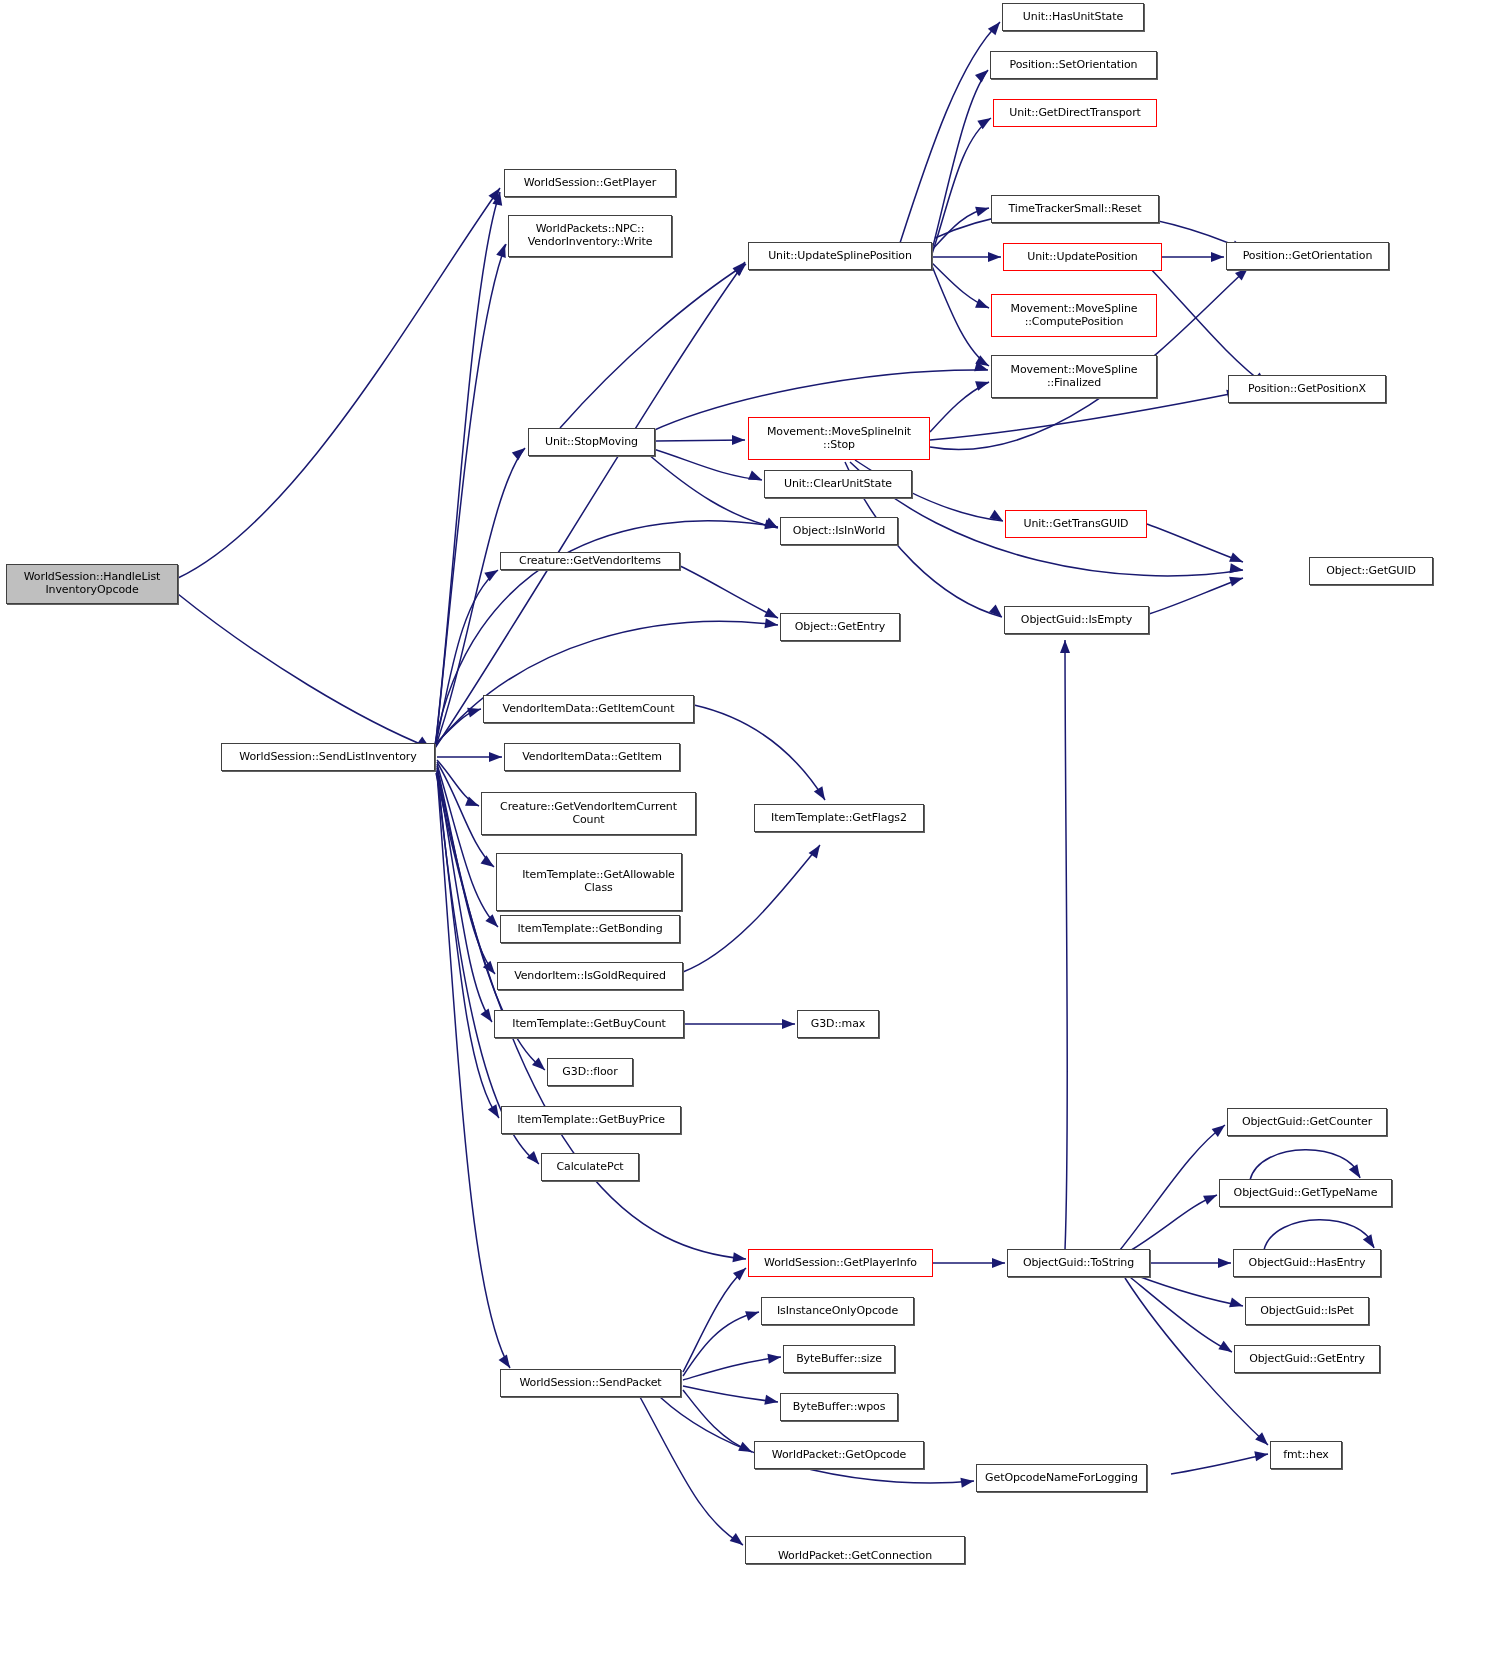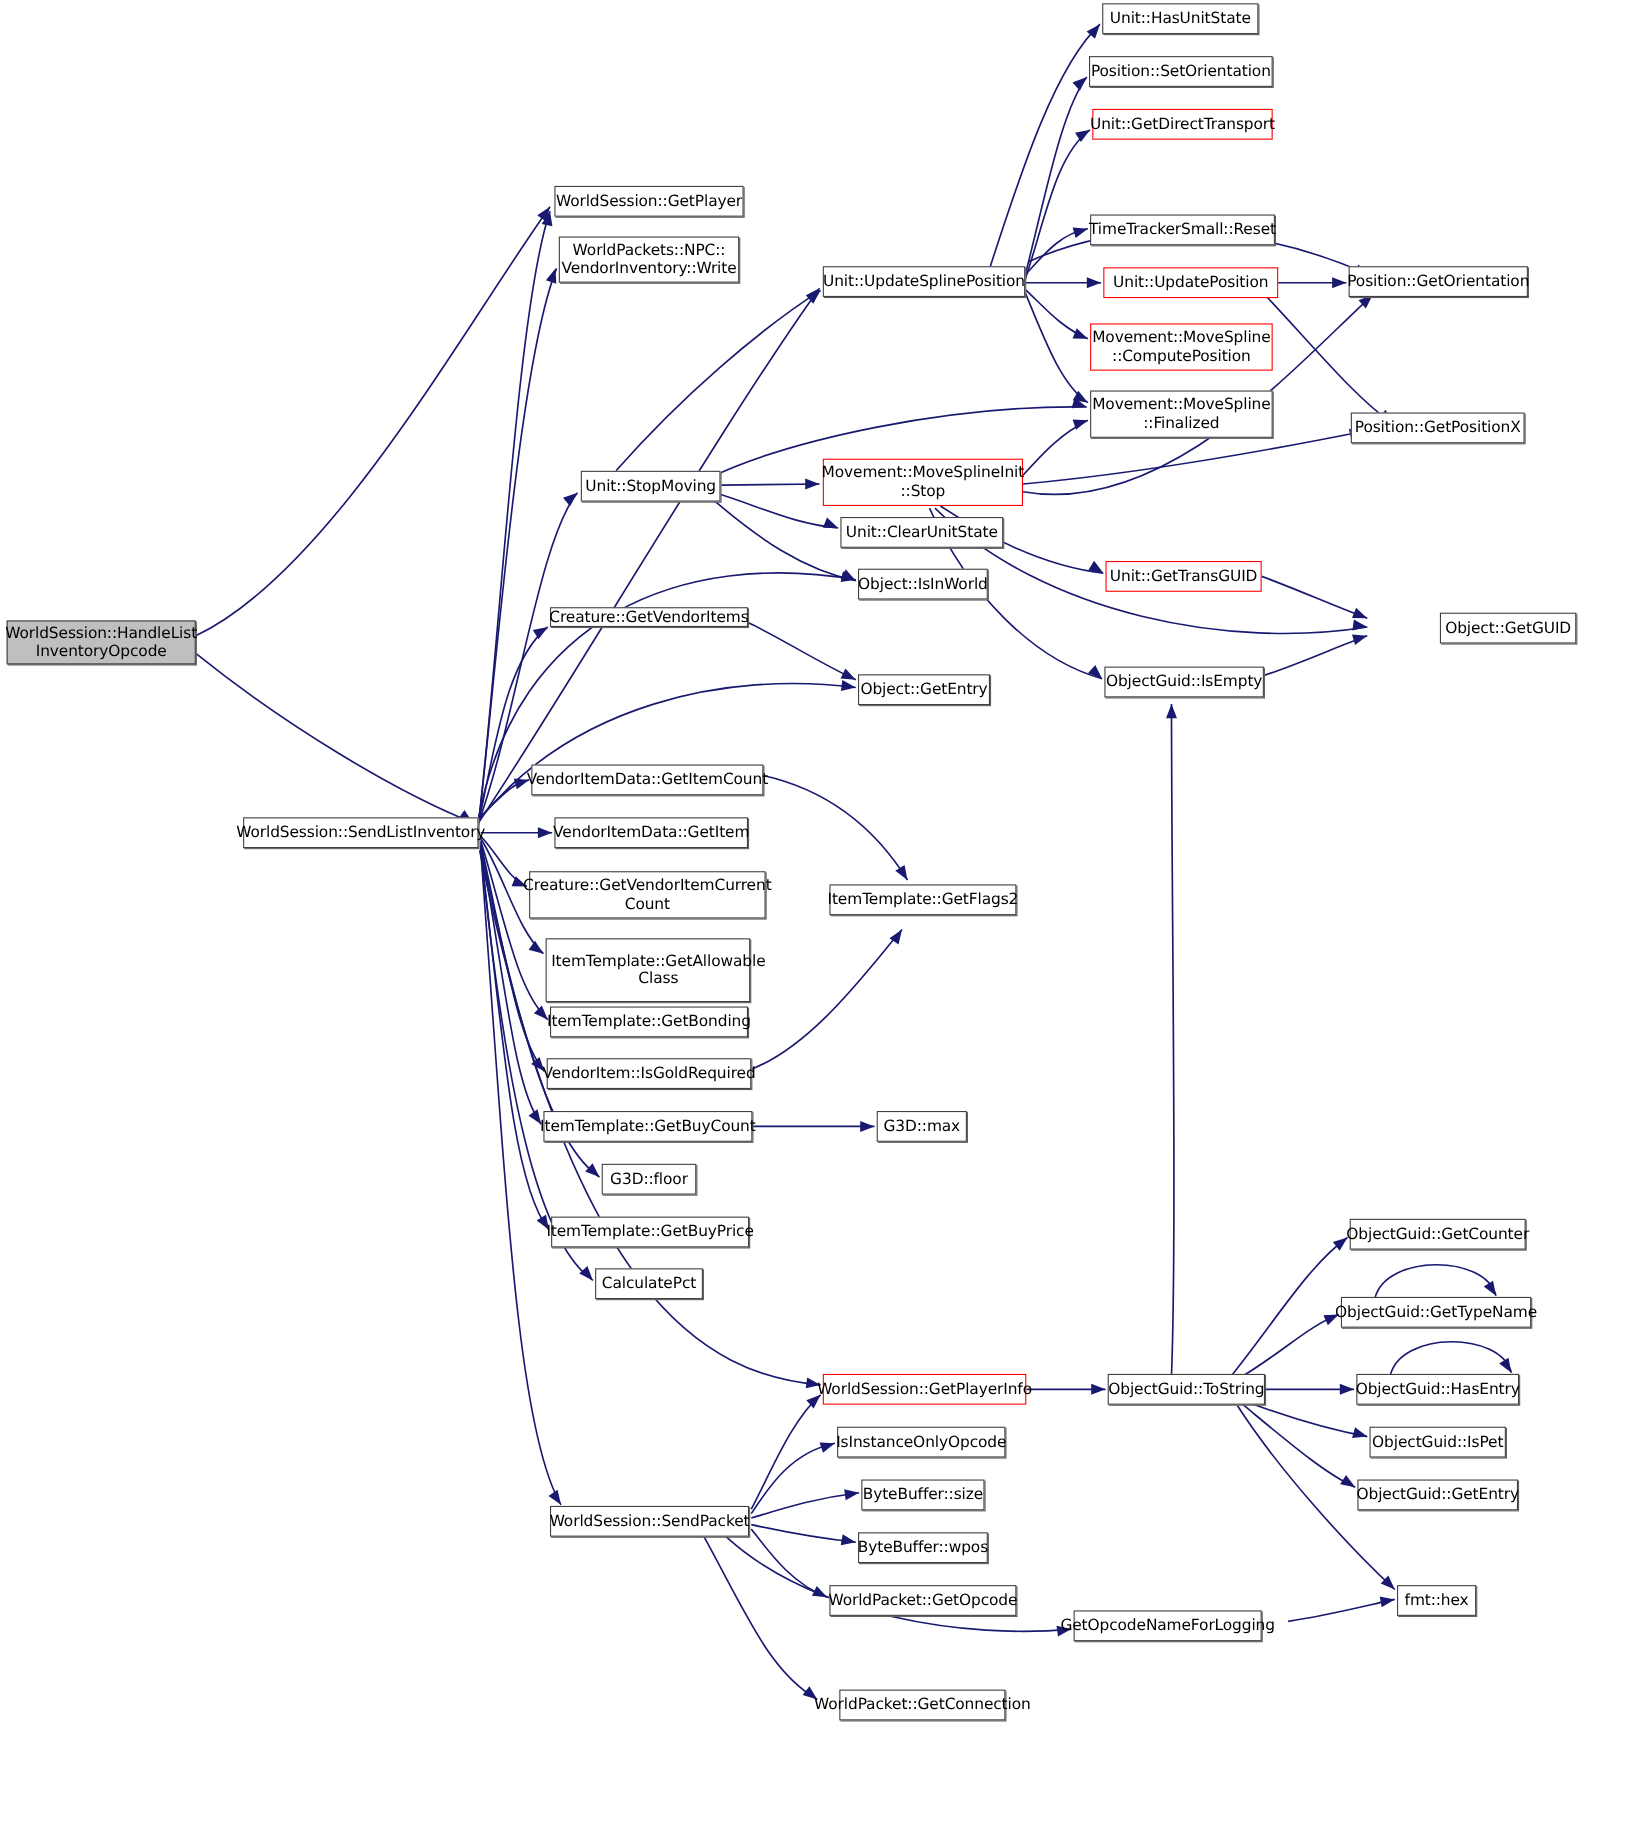--- a/index.html
+++ b/index.html
@@ -10,21 +10,21 @@
     font-family:"DejaVu Sans","Liberation Sans",sans-serif;
     overflow:hidden;
   }
   svg#edges{position:absolute;left:0;top:0;width:1485px;height:1663px;pointer-events:none;}
   .node{
     position:absolute;
     box-sizing:border-box;
     border:1px solid #404040;
     background:#ffffff;
     color:#000000;
-    font-size:14px;
+    font-size:11px;
     line-height:1.15;
     display:flex;
     align-items:center;
     justify-content:center;
     text-align:center;
     white-space:pre-line;
     letter-spacing:-0.1px;
     box-shadow:1px 1px 0 0 #606060;
   }
   .node.red{border:1.6px solid #ff0000;box-shadow:none;}
@@ -219,15 +219,15 @@
       <div class="node" style="left: 1233px; top: 1249px; width: 148px; height: 28px;"><span>ObjectGuid::HasEntry</span></div>
       <div class="node" style="left: 1245px; top: 1297px; width: 124px; height: 28px;"><span>ObjectGuid::IsPet</span></div>
       <div class="node" style="left: 1234px; top: 1345px; width: 146px; height: 28px;"><span>ObjectGuid::GetEntry</span></div>
       <div class="node" style="left: 761px; top: 1297px; width: 153px; height: 28px;"><span>IsInstanceOnlyOpcode</span></div>
       <div class="node" style="left: 783px; top: 1345px; width: 112px; height: 28px;"><span>ByteBuffer::size</span></div>
       <div class="node" style="left: 780px; top: 1393px; width: 118px; height: 28px;"><span>ByteBuffer::wpos</span></div>
       <div class="node" style="left: 500px; top: 1369px; width: 181px; height: 28px;"><span>WorldSession::SendPacket</span></div>
       <div class="node" style="left: 754px; top: 1441px; width: 170px; height: 28px;"><span>WorldPacket::GetOpcode</span></div>
       <div class="node" style="left: 976px; top: 1464px; width: 171px; height: 28px;"><span>GetOpcodeNameForLogging</span></div>
       <div class="node" style="left: 1270px; top: 1441px; width: 72px; height: 28px;"><span>fmt::hex</span></div>
-      <div class="node" style="left: 763px; top: 1536px; width: 151px; height: 28px;"><span>WorldPacket::GetConnection</span></div>
+      <div class="node" style="left: 745px; top: 1536px; width: 220px; height: 28px; align-items: flex-end;"><span>WorldPacket::GetConnection</span></div>
     </div>
 </div>
 
 </body></html>

